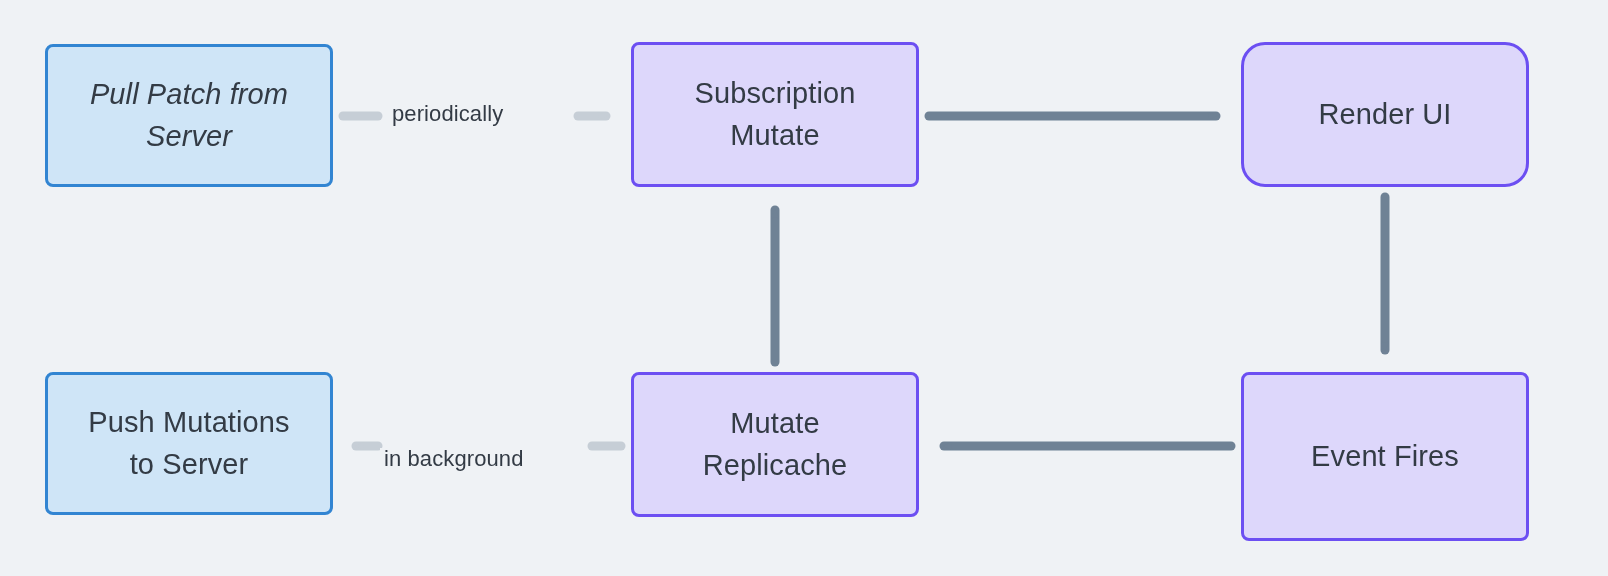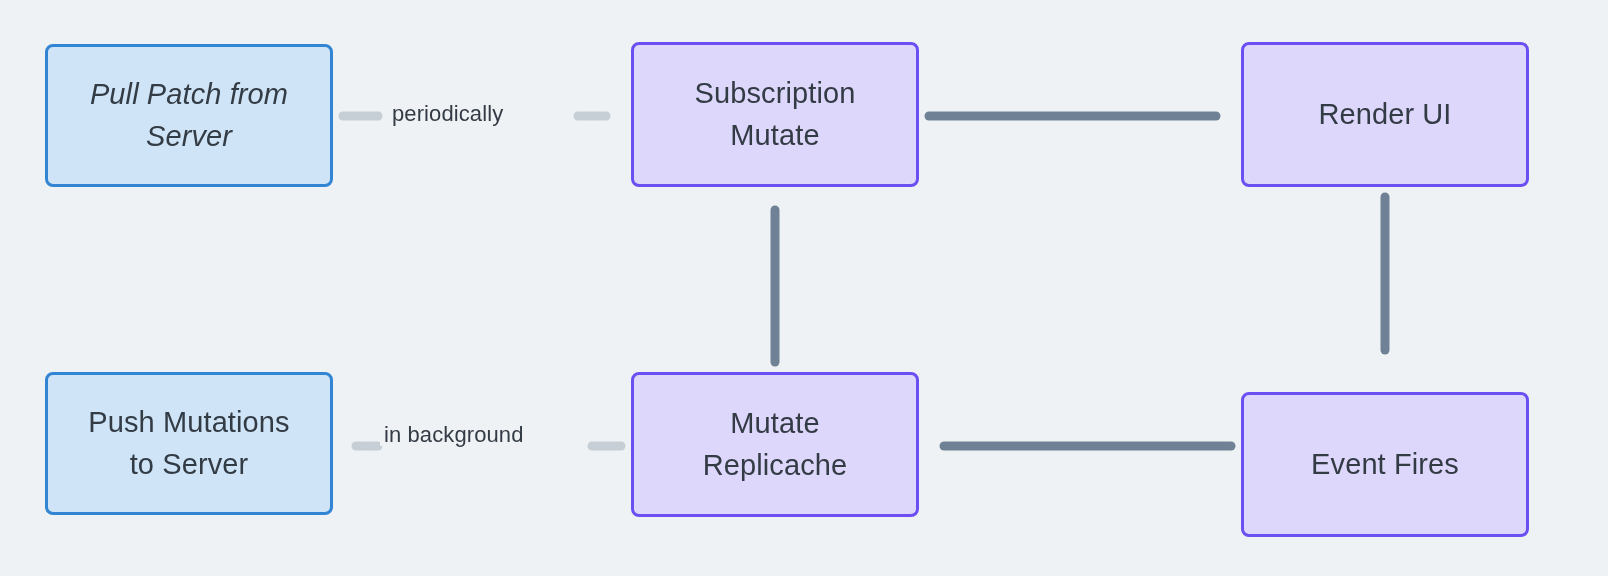--- a/index.html
+++ b/index.html
@@ -111,35 +111,35 @@
   <div class="node blue" style="left:45px; top:44px; width:288px; height:143px;font-style:italic;">
     <span class="node-label">Pull Patch from
 Server</span>
   </div>
 
   <div class="node purple" style="left:631px; top:42px; width:288px; height:145px;">
     <span class="node-label">Subscription
 Mutate</span>
   </div>
 
-  <div class="node purple" style="left:1241px; top:42px; width:288px; height:145px;">
+  <div class="node purple" style="left:1241px; top:42px; width:288px; height:145px;border-radius:24px;">
     <span class="node-label">Render UI</span>
   </div>
 
   <div class="node blue" style="left:45px; top:372px; width:288px; height:143px;">
     <span class="node-label">Push Mutations
 to Server</span>
   </div>
 
   <div class="node purple" style="left:631px; top:372px; width:288px; height:145px;">
     <span class="node-label">Mutate
 Replicache</span>
   </div>
 
-  <div class="node purple" style="left:1241px; top:392px; width:288px; height:145px;">
+  <div class="node purple" style="left:1241px; top:372px; width:288px; height:169px;">
     <span class="node-label">Event Fires</span>
   </div>
 
   <div class="edge-label" style="left:388px; top:103px;">periodically</div>
 
-  <div class="edge-label" style="left:380px; top:424px;text-align:right;">in background</div>
+  <div class="edge-label" style="left:380px; top:448px;text-align:right;">in background</div>
 
 </div>
 
 </body></html>

